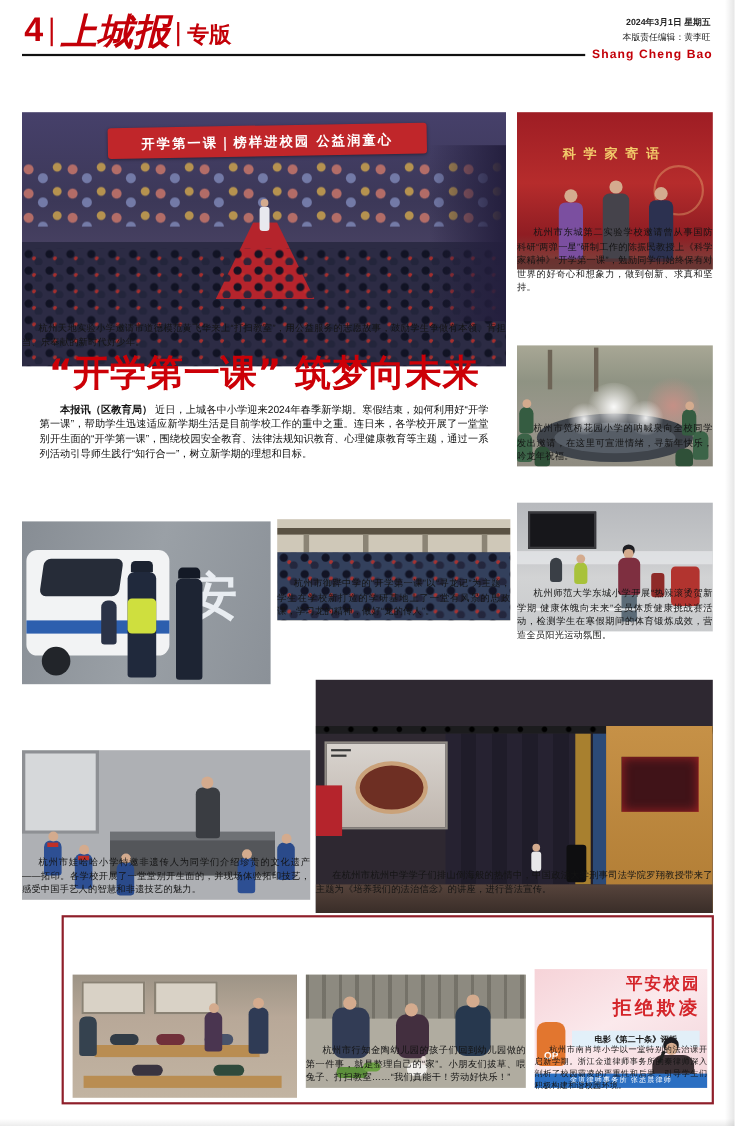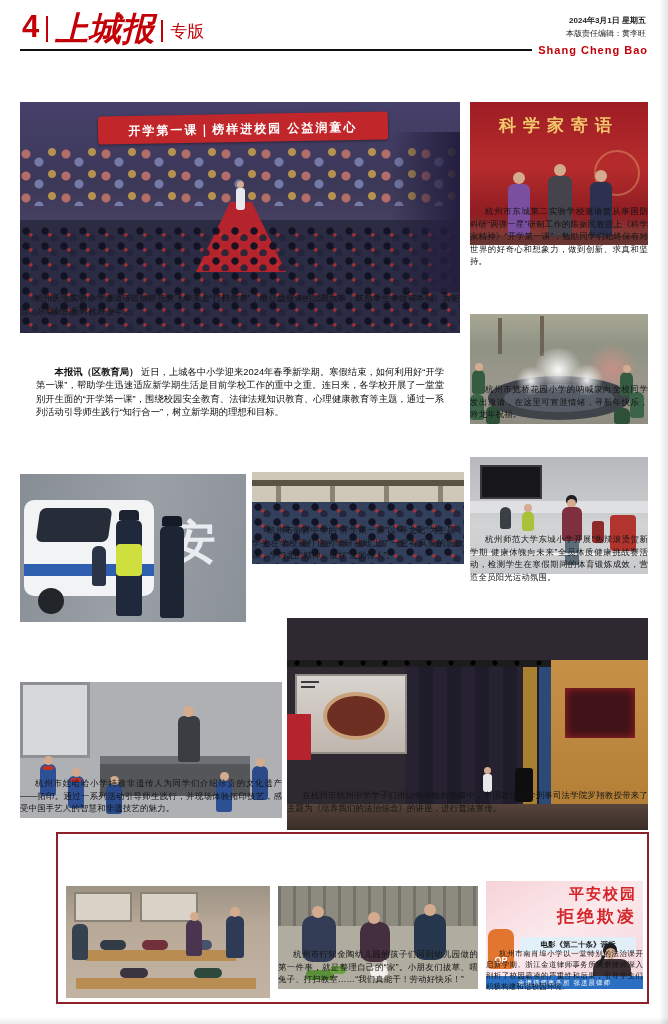--- a/index.html
+++ b/index.html
@@ -34,21 +34,21 @@
 </head>
 <body>
 
 <div class="page">
 
   <div class="abs" style="left:22px; top:12px; display:flex; align-items:flex-end; gap:7px;">
     <span class="red" style="font-size:31px; font-weight:900; line-height:30px;">4</span>
     <span class="vbar" style="height:26px;"></span>
     <span class="red" style="font-family:'DejaVu Serif',serif; font-size:33px; font-weight:bold; font-style:italic; line-height:26px;">上城报</span>
     <span class="vbar" style="height:22px;"></span>
-    <span class="red" style="font-size:17px; font-weight:400; line-height:20px;">专版</span>
+    <span class="red" style="font-size:20px; font-weight:700; line-height:20px;">专版</span>
   </div>
 
   <div class="abs" style="right:22px; top:15px; text-align:right; font-size:8px; color:#222; line-height:1.6;">
     <div style="font-weight:bold;">2024年3月1日  星期五</div>
     <div>本版责任编辑：黄李旺</div>
   </div>
 
   <div class="abs" style="left:20px; top:44px; width:628px; display:flex; align-items:center;">
     <div style="flex:1; height:2.6px; background:#111;"></div>
     <div class="red" style="font-size:11px; font-weight:bold; margin-left:6px; letter-spacing:1px;">Shang Cheng Bao</div>
@@ -64,29 +64,31 @@
     <div class="abs" style="left:0; top:118px; width:100%; height:113px; background:#2c2b44;"></div>
     <div class="abs" style="left:176px; top:100px; width:90px; height:70px; background:#b5242c;
          clip-path:polygon(38% 0,62% 0,100% 100%,0 100%);"></div>
     <div class="abs" style="left:216px; top:86px; width:9px; height:22px; background:#e8e8ee; border-radius:3px;"></div>
     <div class="head" style="left:217px; top:79px; width:7px; height:7px;"></div>
     <div class="abs dots-crowd" style="left:0; top:124px; width:100%; height:107px;"></div>
     <div class="abs" style="right:0; top:30px; width:70px; height:160px; background:linear-gradient(90deg,rgba(20,18,40,.0),#241f3e);"></div>
   </div>
   <div class="cap" style="left:20px; top:292px; width:440px;">杭州天地实验小学邀请市道德模范黄飞华来上“打扫教室”，用公益服务的志愿故事，鼓励学生争做有本领、肯担当、乐奉献的新时代好少年。</div>
 
+  <div class="abs" style="left:20px; top:317px; width:440px; text-align:center; font-family:'DejaVu Sans',sans-serif;
+       font-size:33px; font-weight:900; color:#cc0007; letter-spacing:0.5px;">“开学第一课” 筑梦向未来</div>
 
   <div class="abs" style="left:36px; top:366px; width:408px; font-size:9.3px; line-height:1.45; color:#101010; text-align:justify;">
     <span style="font-weight:bold; margin-left:2em;">本报讯（区教育局）</span>
     <span>近日，上城各中小学迎来2024年春季新学期。寒假结束，如何利用好“开学第一课”，帮助学生迅速适应新学期生活是目前学校工作的重中之重。连日来，各学校开展了一堂堂别开生面的“开学第一课”，围绕校园安全教育、法律法规知识教育、心理健康教育等主题，通过一系列活动引导师生践行“知行合一”，树立新学期的理想和目标。</span>
   </div>
 
   <div class="photo" style="left:470px; top:58px; width:178px; height:143px;
        background:linear-gradient(180deg,#9e1d24 0%,#b62c2c 45%,#8f1d23 78%,#7a4a42 100%);">
-    <div class="banner-text gold" style="top:12px; font-size:17px; letter-spacing:7px;">科学家寄语</div>
+    <div class="banner-text gold" style="top:30px; font-size:12px; letter-spacing:7px;">科学家寄语</div>
     <div class="abs" style="left:124px; top:48px; width:42px; height:42px; border:2px solid rgba(240,200,130,.35); border-radius:50%;"></div>
     <div class="fig" style="left:38px; top:82px; width:22px; height:52px; background:#7b4fa0;"></div>
     <div class="head" style="left:43px; top:70px; width:12px; height:12px;"></div>
     <div class="fig" style="left:78px; top:74px; width:24px; height:62px; background:#45434b;"></div>
     <div class="head" style="left:84px; top:62px; width:12px; height:12px;"></div>
     <div class="fig" style="left:120px; top:80px; width:22px; height:56px; background:#2c3150;"></div>
     <div class="head" style="left:125px; top:68px; width:12px; height:12px;"></div>
     <div class="abs" style="left:0; bottom:0; width:100%; height:10px; background:rgba(90,40,40,.55);"></div>
   </div>
   <div class="cap" style="left:470px; top:205px; width:178px;">杭州市东城第二实验学校邀请曾从事国防科研“两弹一星”研制工作的陈振民教授上《科学家精神》“开学第一课”，勉励同学们始终保有对世界的好奇心和想象力，做到创新、求真和坚持。</div>
@@ -170,21 +172,21 @@
     <div class="fig" style="left:48px; top:94px; width:16px; height:32px; background:#2d4f93;"></div>
     <div class="head" style="left:52px; top:86px; width:9px; height:9px;"></div>
     <div class="abs" style="left:51px; top:96px; width:10px; height:4px; background:#c03028;"></div>
     <div class="fig" style="left:86px; top:102px; width:16px; height:30px; background:#2a4a8a;"></div>
     <div class="head" style="left:90px; top:94px; width:9px; height:9px;"></div>
     <div class="fig" style="left:196px; top:98px; width:16px; height:32px; background:#2d4f93;"></div>
     <div class="head" style="left:200px; top:90px; width:9px; height:9px;"></div>
     <div class="fig" style="left:232px; top:84px; width:16px; height:34px; background:#2a4a8a;"></div>
     <div class="head" style="left:236px; top:76px; width:9px; height:9px;"></div>
   </div>
-  <div class="cap" style="left:20px; top:777px; width:262px;">杭州市娃哈哈小学特邀非遗传人为同学们介绍珍贵的文化遗产——拓印。通过一系列活动引导师生践行，并现场体验拓印技艺，感受中国手艺人的智慧和非遗技艺的魅力。</div>
+  <div class="cap" style="left:20px; top:777px; width:262px;">杭州市娃哈哈小学特邀非遗传人为同学们介绍珍贵的文化遗产——拓印。各学校开展了一堂堂别开生面的，并现场体验拓印技艺，感受中国手艺人的智慧和非遗技艺的魅力。</div>
 
   <div class="photo" style="left:287px; top:574px; width:361px; height:212px; background:#2e2831;">
     <div class="abs" style="left:0; top:42px; width:100%; height:7px; background:#1c1c1e;
          background-image:radial-gradient(circle 2px at 10px 3px, #000 2px, transparent 3px); background-size:22px 7px;"></div>
     <div class="abs" style="left:118px; top:49px; width:140px; height:137px;
          background:repeating-linear-gradient(90deg,#262231 0 14px,#1f1c29 14px 28px);"></div>
     <div class="abs" style="left:236px; top:49px; width:14px; height:137px; background:#a8802f;"></div>
     <div class="abs" style="left:252px; top:49px; width:12px; height:137px; background:#2c4a77;"></div>
     <div class="abs" style="left:8px; top:56px; width:108px; height:76px; background:linear-gradient(180deg,#d9d4cf,#bfb6ae); border:2px solid #8f8a84;">
       <div class="abs" style="left:26px; top:16px; width:58px; height:40px; border-radius:50%; background:#6e2f23; border:4px solid #caa27a;"></div>

